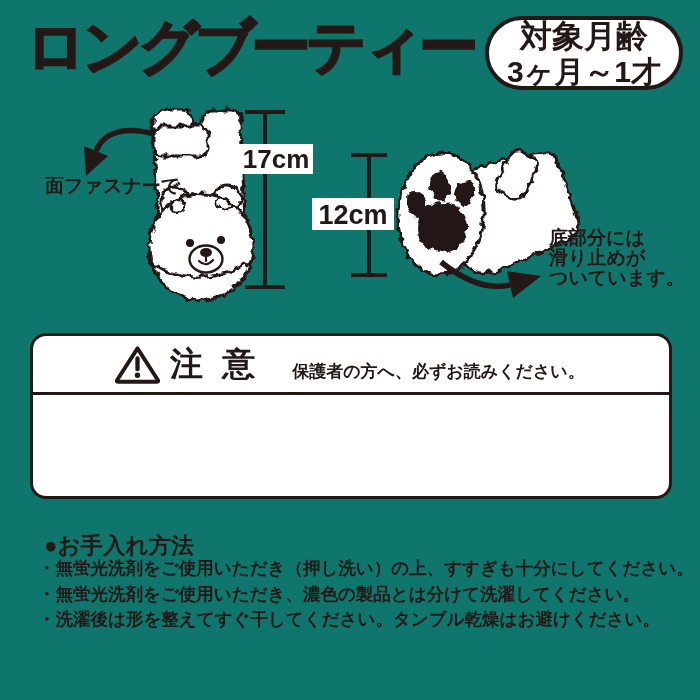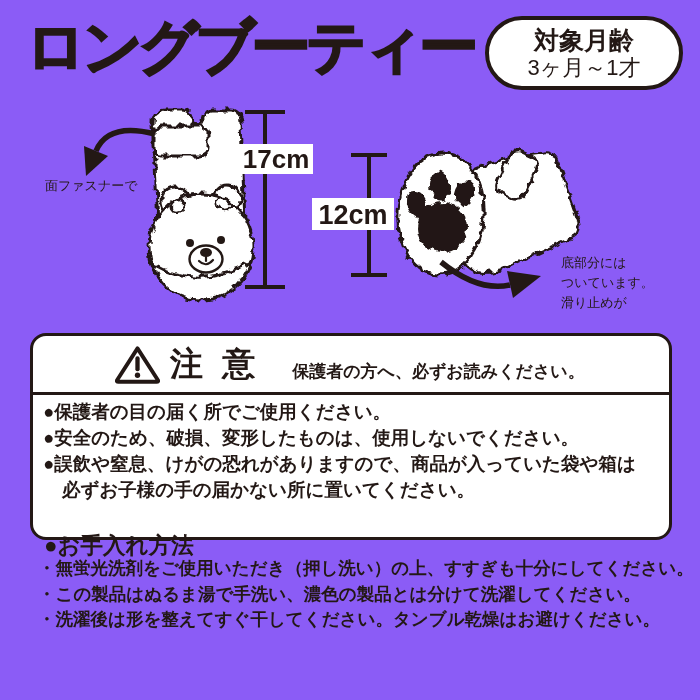--- a/index.html
+++ b/index.html
@@ -1,45 +1,45 @@
 <!DOCTYPE html>
 <html><head>
 <meta charset="utf-8">
 <style>
   html,body{margin:0;padding:0;background:#fff;}
   .sheet{
-    position:relative;width:700px;height:700px;background:#8b5cf6;overflow:hidden;
+    position:relative;width:700px;height:700px;background:#0f766e;overflow:hidden;
     font-family:"Liberation Sans",sans-serif;color:#231815;
   }
   .abs{position:absolute;}
   
   .title{
     left:26px;top:12px;margin:0;
     font-size:59px;font-weight:900;letter-spacing:-4px;line-height:1.2;
     -webkit-text-stroke:2.2px #231815;white-space:nowrap;
   }
   
   .age-badge{
     left:485px;top:16px;width:198px;height:74px;
     border:4px solid #231815;border-radius:38px;background:#fff;
     display:flex;flex-direction:column;align-items:center;justify-content:center;
     text-align:center;box-sizing:border-box;
   }
-  .age-badge .l1{font-size:25px;font-weight:800;line-height:1.2;}
-  .age-badge .l2{font-size:22px;font-weight:400;line-height:1.15;}
+  .age-badge .l1{font-size:32px;font-weight:800;line-height:1.2;}
+  .age-badge .l2{font-size:30px;font-weight:700;line-height:1.15;}
   
   .illus{left:0;top:0;width:700px;height:700px;pointer-events:none;}
   
-  .note{font-size:13px;font-weight:400;line-height:20.5px;white-space:nowrap;}
+  .note{font-size:19px;font-weight:700;line-height:20.5px;white-space:nowrap;}
   .note span{display:block;}
   .note-left{left:45px;top:176px;}
-  .note-right{left:549px;top:253px;line-height:20px;margin-left:12px;}
+  .note-right{left:549px;top:228px;line-height:20px;}
   
   .caution-box{
-    left:30px;top:333px;width:642px;height:207px;box-sizing:border-box;
+    left:30px;top:333px;width:642px;height:166px;box-sizing:border-box;
     border:3px solid #231815;border-radius:16px;background:#fff;
   }
   .caution-header{display:flex;align-items:center;height:56px;}
   .warn-icon{margin-left:82px;width:45px;height:40px;flex:0 0 auto;}
   .caution-title{margin:0 0 0 10px;font-size:33px;font-weight:900;letter-spacing:5px;white-space:nowrap;}
   .caution-sub{margin:14px 0 0 32px;font-size:17px;font-weight:600;white-space:nowrap;}
   .caution-divider{margin:0;border:none;border-top:3px solid #231815;}
   .caution-list{list-style:none;margin:4px 0 0 0;padding:0 10px;}
   .caution-list li{
     width:588px;font-size:18.5px;font-weight:600;line-height:25.2px;
@@ -125,42 +125,37 @@
       <path d="M 441 262 Q 478 292 510 285" fill="none" stroke="#231815" stroke-width="5.5"></path>
       <polygon points="541,276 513,298 507,271" fill="#231815"></polygon>
     </g>
   </svg>
 
   <div class="abs note note-left">
     <span>面ファスナーで</span>
   </div>
   <div class="abs note note-right">
     <span>底部分には</span>
+    <span>滑り止めが</span>
     <span>ついています。</span>
-    <span>滑り止めが</span>
   </div>
 
   <div class="abs caution-box">
     <div class="caution-header">
       <svg class="warn-icon" viewBox="0 0 52 46">
         <path d="M26 5 L49.5 41.5 Q50.8 43.5 48 43.5 L4 43.5 Q1.2 43.5 2.5 41.5 Z" fill="none" stroke="#231815" stroke-width="4.5" stroke-linejoin="round"></path>
         <line x1="26" y1="16.5" x2="26" y2="29" stroke="#231815" stroke-width="5" stroke-linecap="round"></line>
         <circle cx="26" cy="36" r="3.1" fill="#231815"></circle>
       </svg>
       <h2 class="caution-title">注 意</h2>
       <div class="caution-sub">保護者の方へ、必ずお読みください。</div>
     </div>
     <hr class="caution-divider">
-    <ul class="caution-list">
-      <li>●保護者の目の届く所でご使用ください。</li>
-      <li>●安全のため、破損、変形したものは、使用しないでください。</li>
-      <li>●誤飲や窒息、けがの恐れがありますので、商品が入っていた袋や箱は必ずお子様の手の届かない所に置いてください。</li>
-    </ul>
   </div>
 
   <h3 class="abs care-heading">●お手入れ方法</h3>
   <ul class="abs care-list">
     <li>・無蛍光洗剤をご使用いただき（押し洗い）の上、すすぎも十分にしてください。</li>
-    <li>・この製品はぬるま湯で手洗い、濃色の製品とは分けて洗濯してください。</li>
+    <li>・無蛍光洗剤をご使用いただき、濃色の製品とは分けて洗濯してください。</li>
     <li>・洗濯後は形を整えてすぐ干してください。タンブル乾燥はお避けください。</li>
   </ul>
 
 </div>
 
 </body></html>

